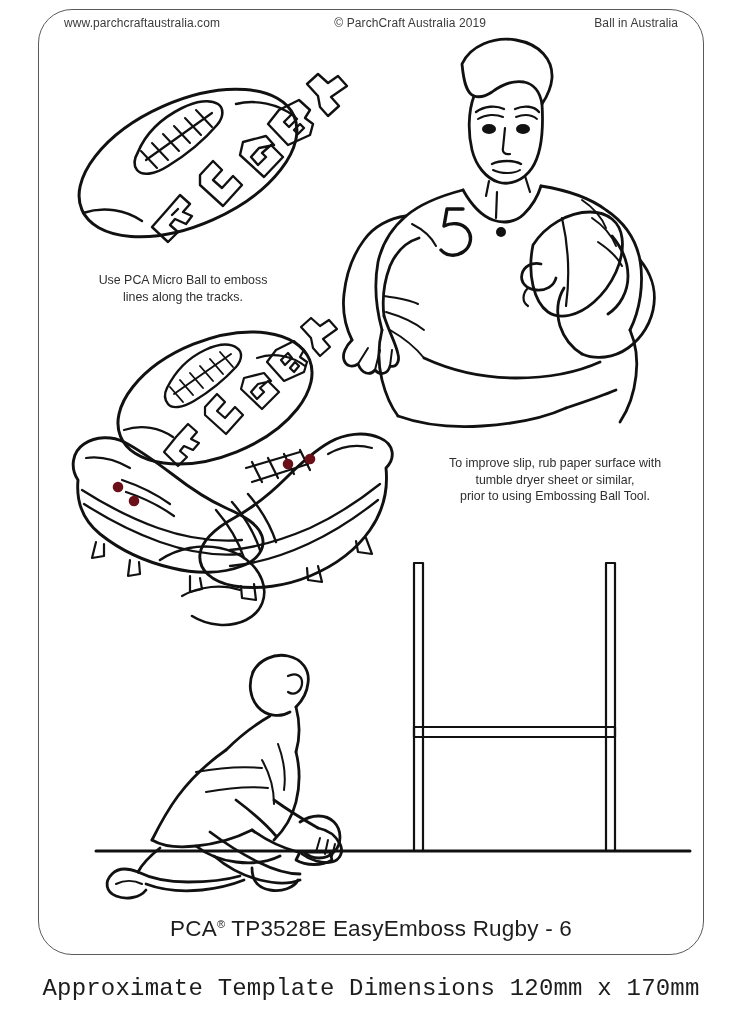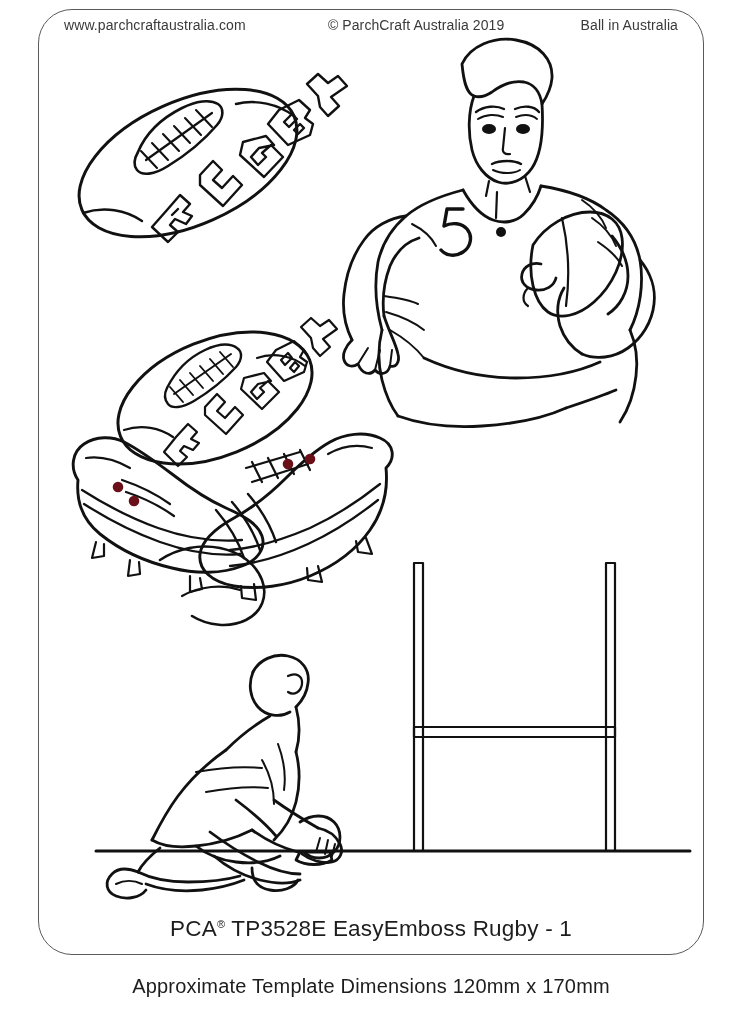--- a/index.html
+++ b/index.html
@@ -38,29 +38,28 @@
   }
 
   
   .header-row {
     position: absolute;
     left: 38px;
     top: 10px;
     width: 666px;
     height: 26px;
     display: flex;
-    align-items: flex-start;
+    align-items: center;
     justify-content: space-between;
     padding: 0 26px;
     box-sizing: border-box;
-    font-size: 14px;
+    font-size: 12px;
     color: #3a3a3a;
     letter-spacing: .1px;
     white-space: nowrap;
-    margin-top: 8px;
   }
   .header-row .hitem { line-height: 1; }
   .header-row .hitem.center { margin-left: 6px; }
 
   
   .caption {
     position: absolute;
     text-align: center;
     font-size: 12.4px;
     line-height: 1.33;
@@ -94,24 +93,25 @@
     font-size: 11px;
     vertical-align: super;
     line-height: 0;
   }
   #dimensions-note {
     position: absolute;
     left: 38px;
     top: 975px;
     width: 666px;
     text-align: center;
-    font-size: 20px;
+    font-size: 24px;
     color: #1d1d1d;
     letter-spacing: .2px;
     white-space: nowrap;
+    font-family: Liberation Mono, monospace;
   }
 
   
   .art {
     position: absolute;
     left: 0; top: 0;
     width: 741px;
     height: 1024px;
     pointer-events: none;
   }
@@ -415,21 +415,26 @@
         <path d="M146 884 C 162 890 182 892 202 890 C 220 888 234 884 244 880"></path>
 
         <path d="M138 872 C 128 868 118 868 112 874 C 104 882 106 892 116 896
                  C 126 900 140 898 146 890"></path>
         <path d="M116 884 C 124 880 134 880 142 884" stroke-width="2"></path>
       </g>
 
     </svg>
   </div>
 
-
+  <div class="caption" id="caption-micro-ball">Use PCA Micro Ball to emboss
+lines along the tracks.</div>
+
+  <div class="caption" id="caption-slip">To improve slip, rub paper surface with
+tumble dryer sheet or similar,
+prior to using Embossing Ball Tool.</div>
 
   <div id="template-title">
-    <span>PCA</span><sup>®</sup><span> TP3528E EasyEmboss Rugby - 1</span>
+    <span>PCA</span><sup>®</sup><span> TP3528E EasyEmboss Rugby - 6</span>
   </div>
 
   <div id="dimensions-note">Approximate Template Dimensions  120mm x 170mm</div>
 
 </div>
 
 </body></html>

